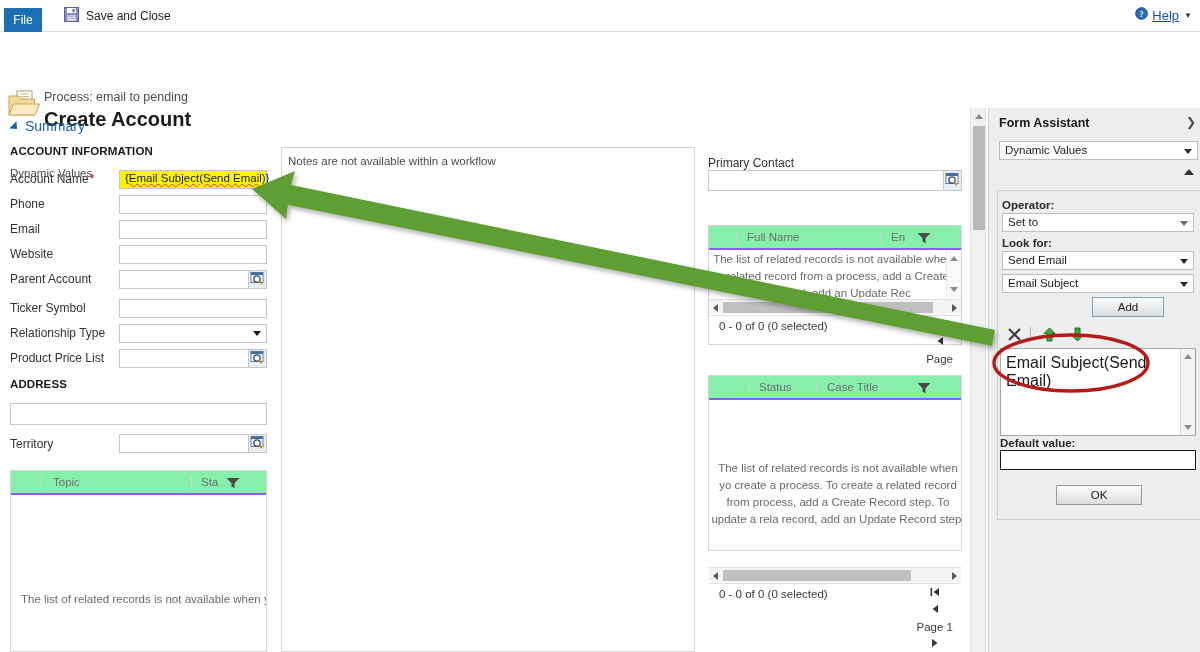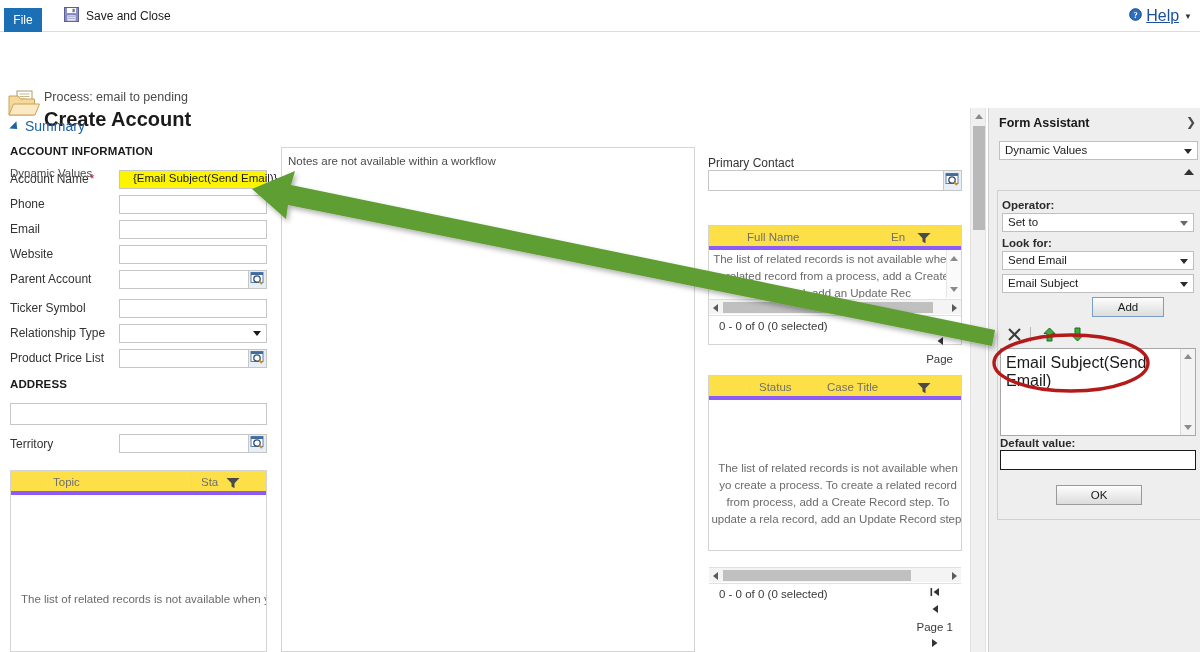--- a/index.html
+++ b/index.html
@@ -31,21 +31,21 @@
     position: absolute; left: 60px; top: 5px; height: 22px;
     display: flex; align-items: center; gap: 7px; cursor: pointer;
     padding: 0 4px;
   }
   .save-close .lbl { font-size: 12px; color: #1a1a1a; white-space: nowrap; }
   .help-wrap {
     position: absolute; right: 8px; top: 7px;
     display: flex; align-items: center; gap: 4px; cursor: pointer;
   }
   .help-wrap .hlbl {
-    font-size: 16px; color: #1a4f9c;
+    font-size: 13px; color: #1a4f9c;
   }
   .help-wrap .hlbl u { text-decoration: underline; }
   .help-caret { font-size: 8px; color: #333; margin-left: 1px; }
 
   
   .proc-header { position: absolute; left: 0; top: 33px; width: 1200px; height: 67px; background:#fff; }
   .folder-icon { position: absolute; left: 8px; top: 57px; }
   .proc-sub {
     position: absolute; left: 44px; top: 57px;
     font-size: 12.5px; color: #4a4a4a;
@@ -78,43 +78,43 @@
     position: absolute; font-size: 12px; color: #333333; white-space: nowrap;
   }
   .req-star { color: #c8102e; font-size: 12px; margin-left: 1px; }
 
   .fld-box {
     position: absolute; background: #ffffff;
     border: 1px solid #c6c6c6; height: 19px;
   }
   .fld-box.hl { background: #fdf500; }
   .fld-text {
-    position: absolute; left: 13px; top: 1px; font-size: 11.5px;
+    position: absolute; left: 5px; top: 1px; font-size: 11.5px;
     color: #1a1a1a; white-space: nowrap;
-    text-decoration-style: wavy;
+    text-decoration: underline; text-decoration-style: wavy;
     text-decoration-color: #e03020; text-decoration-thickness: 1px;
   }
   .lookup-btn {
     position: absolute; right: 0px; top: 0px; width: 18px; height: 17px;
     background: #e8eef5; border-left: 1px solid #c6c6c6;
     cursor: pointer;
   }
   .dd-caret {
     position: absolute; right: 5px; top: 6px;
     width: 0; height: 0;
     border-left: 4px solid transparent;
     border-right: 4px solid transparent;
     border-top: 5px solid #1a1a1a;
   }
 
   
   .grid { position: absolute; border: 1px solid #d4d4d4; background:#fff; }
   .grid-head {
-    position: relative; height: 24px; border-bottom: 4px solid #8b5cf6;
-    background: #fde047;
+    position: relative; height: 24px; border-bottom: 2px solid #8b5cf6;
+    background: #86efac;
   }
   .gh-col {
     position: absolute; top: 5px; font-size: 11.5px; color: #6f6f6f;
     white-space: nowrap; cursor: pointer;
   }
   .gh-sep { position: absolute; top: 5px; width: 1px; height: 13px; background: #d4d4d4; }
   .funnel { position: absolute; top: 6px; cursor: pointer; }
   .grid-body { position: relative; overflow: hidden; }
   .grid-msg {
     position: absolute; font-size: 11.5px; color: #6a6a6a;

